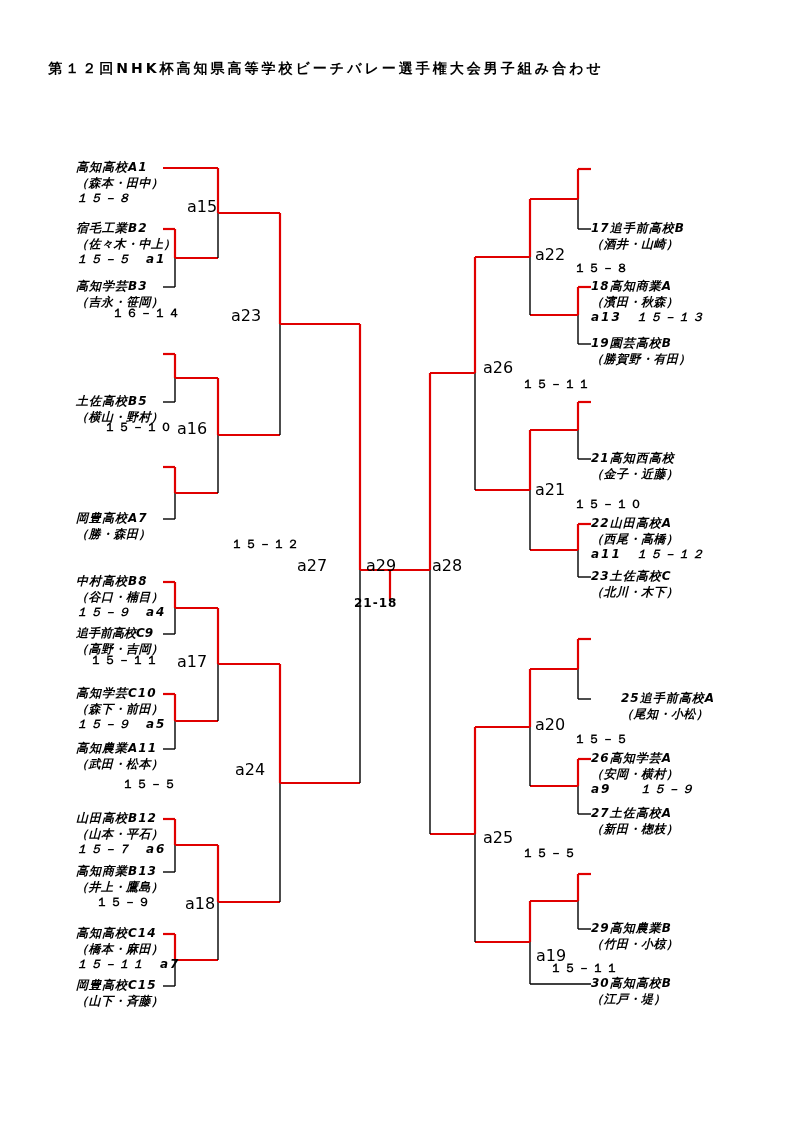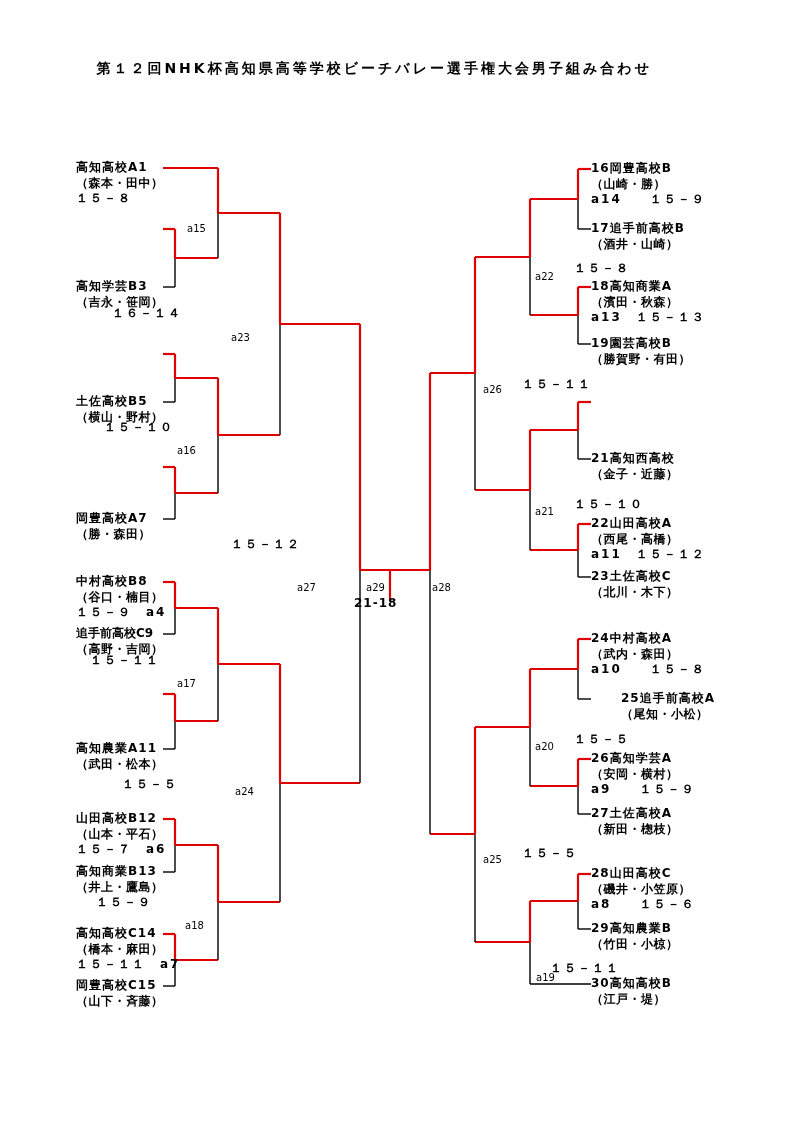--- a/index.html
+++ b/index.html
@@ -1,28 +1,28 @@
 <!DOCTYPE html>
 <html style="--red: #e00000; --blk: #000000;"><head>
 <meta charset="utf-8">
 <style>
   html,body{margin:0;padding:0;background:#fff;}
   body{width:794px;height:1123px;position:relative;font-family:"DejaVu Sans",sans-serif;color:#000;overflow:hidden;}
   .page{position:absolute;left:0;top:0;width:794px;height:1123px;background:#fff;}
-  .title{position:absolute;top:60px;left:0;width:652px;text-align:right;font-size:14px;font-weight:bold;letter-spacing:3px;white-space:nowrap;}
+  .title{position:absolute;top:60px;left:0;width:652px;text-align:center;font-size:14px;font-weight:bold;letter-spacing:3px;white-space:nowrap;}
   .venue{position:absolute;top:113px;left:0;width:794px;text-align:center;font-size:13px;font-weight:bold;letter-spacing:2px;white-space:nowrap;}
   svg.lines{position:absolute;left:0;top:0;}
   line.w{stroke:var(--red,#e00000);stroke-width:2.2;}
   line.l{stroke:var(--blk,#000000);stroke-width:1.4;}
-  .team{position:absolute;line-height:15.5px;white-space:nowrap;}
+  .team{position:absolute;line-height:15.5px;white-space:nowrap;font-style:italic;}
   .tname{font-size:12px;font-weight:bold;letter-spacing:1px;height:16px;}
   .tplayers{font-size:12px;font-weight:bold;letter-spacing:0.5px;height:15px;}
   .tscore{font-size:12px;font-weight:bold;letter-spacing:2px;height:16px;}
   .team.small .tname{font-size:12px;letter-spacing:0;}
-  .flabel{position:absolute;font-size:10px;white-space:nowrap;margin-top:26px;}
+  .flabel{position:absolute;font-size:16px;white-space:nowrap;}
   .fscore{position:absolute;font-size:12px;font-weight:bold;letter-spacing:2px;white-space:nowrap;}
   .fscore.half{letter-spacing:1px;}
 </style>
 </head>
 <body>
 
 <div class="page">
 
   <div class="title">第１２回NHK杯高知県高等学校ビーチバレー選手権大会男子組み合わせ</div>
 
@@ -147,20 +147,25 @@
       <line class="w" x1="360" y1="570" x2="430" y2="570"></line>
       <line class="w" x1="390" y1="570" x2="390" y2="600"></line>
     </g>
   </svg>
 
   <div class="team" style="left:76px;top:160px">
     <div class="tname">高知高校A1</div>
     <div class="tplayers">（森本・田中）</div>
     <div class="tscore">１５－８</div>
   </div>
+  <div class="team" style="left:76px;top:221px">
+    <div class="tname">宿毛工業B2</div>
+    <div class="tplayers">（佐々木・中上）</div>
+    <div class="tscore">１５－５　a1</div>
+  </div>
   <div class="team" style="left:76px;top:279px">
     <div class="tname">高知学芸B3</div>
     <div class="tplayers">（吉永・笹岡）</div>
   </div>
   <div class="team" style="left:76px;top:394px">
     <div class="tname">土佐高校B5</div>
     <div class="tplayers">（横山・野村）</div>
   </div>
   <div class="team" style="left:76px;top:511px">
     <div class="tname">岡豊高校A7</div>
@@ -168,20 +173,25 @@
   </div>
   <div class="team" style="left:76px;top:574px">
     <div class="tname">中村高校B8</div>
     <div class="tplayers">（谷口・楠目）</div>
     <div class="tscore">１５－９　a4</div>
   </div>
   <div class="team small" style="left:76px;top:626px">
     <div class="tname">追手前高校C9</div>
     <div class="tplayers">（高野・吉岡）</div>
   </div>
+  <div class="team" style="left:76px;top:686px">
+    <div class="tname">高知学芸C10</div>
+    <div class="tplayers">（森下・前田）</div>
+    <div class="tscore">１５－９　a5</div>
+  </div>
   <div class="team" style="left:76px;top:741px">
     <div class="tname">高知農業A11</div>
     <div class="tplayers">（武田・松本）</div>
   </div>
   <div class="team" style="left:76px;top:811px">
     <div class="tname">山田高校B12</div>
     <div class="tplayers">（山本・平石）</div>
     <div class="tscore">１５－７　a6</div>
   </div>
   <div class="team" style="left:76px;top:864px">
@@ -191,25 +201,20 @@
   <div class="team" style="left:76px;top:926px">
     <div class="tname">高知高校C14</div>
     <div class="tplayers">（橋本・麻田）</div>
     <div class="tscore">１５－１１　a7</div>
   </div>
   <div class="team" style="left:76px;top:978px">
     <div class="tname">岡豊高校C15</div>
     <div class="tplayers">（山下・斉藤）</div>
   </div>
 
-  <div class="team" style="left:591px;top:161px">
-    <div class="tname">16岡豊高校B</div>
-    <div class="tplayers">（山崎・勝）</div>
-    <div class="tscore">a14　　１５－９</div>
-  </div>
   <div class="team" style="left:591px;top:221px">
     <div class="tname">17追手前高校B</div>
     <div class="tplayers">（酒井・山崎）</div>
   </div>
   <div class="team" style="left:591px;top:279px">
     <div class="tname">18高知商業A</div>
     <div class="tplayers">（濱田・秋森）</div>
     <div class="tscore">a13　１５－１３</div>
   </div>
   <div class="team" style="left:591px;top:336px">
@@ -222,42 +227,32 @@
   </div>
   <div class="team" style="left:591px;top:516px">
     <div class="tname">22山田高校A</div>
     <div class="tplayers">（西尾・高橋）</div>
     <div class="tscore">a11　１５－１２</div>
   </div>
   <div class="team" style="left:591px;top:569px">
     <div class="tname">23土佐高校C</div>
     <div class="tplayers">（北川・木下）</div>
   </div>
-  <div class="team" style="left:591px;top:631px">
-    <div class="tname">24中村高校A</div>
-    <div class="tplayers">（武内・森田）</div>
-    <div class="tscore">a10　　１５－８</div>
-  </div>
   <div class="team" style="left:621px;top:691px">
     <div class="tname">25追手前高校A</div>
     <div class="tplayers">（尾知・小松）</div>
   </div>
   <div class="team" style="left:591px;top:751px">
     <div class="tname">26高知学芸A</div>
     <div class="tplayers">（安岡・横村）</div>
     <div class="tscore">a9　　１５－９</div>
   </div>
   <div class="team" style="left:591px;top:806px">
     <div class="tname">27土佐高校A</div>
     <div class="tplayers">（新田・楤枝）</div>
-  </div>
-  <div class="team" style="left:591px;top:866px">
-    <div class="tname">28山田高校C</div>
-    <div class="tplayers">（磯井・小笠原）</div>
-    <div class="tscore">a8　　１５－６</div>
   </div>
   <div class="team" style="left:591px;top:921px">
     <div class="tname">29高知農業B</div>
     <div class="tplayers">（竹田・小椋）</div>
   </div>
   <div class="team" style="left:591px;top:976px">
     <div class="tname">30高知高校B</div>
     <div class="tplayers">（江戸・堤）</div>
   </div>
 

